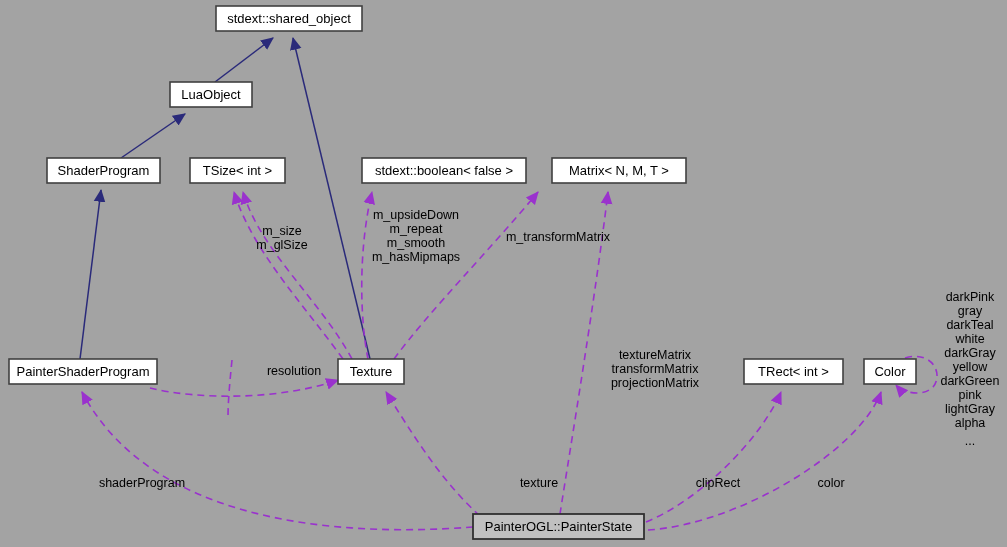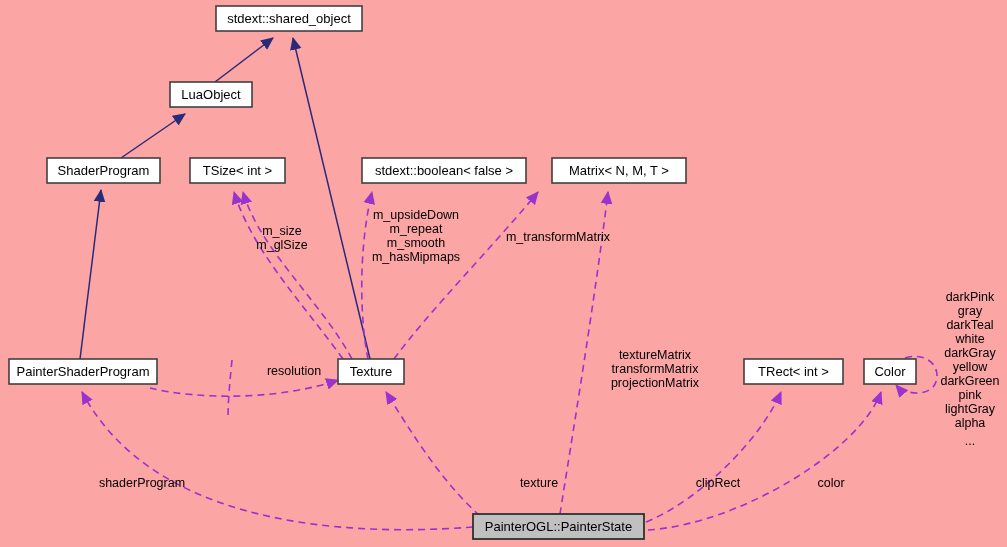--- a/index.html
+++ b/index.html
@@ -4,21 +4,21 @@
 <style>
   html, body {
     margin: 0;
     padding: 0;
     background: #ffffff;
   }
   #diagram-root {
     position: relative;
     width: 1007px;
     height: 547px;
-    background: #fca5a5;
+    background: #a3a3a3;
     font-family: "Liberation Sans", sans-serif;
     overflow: hidden;
   }
   svg.canvas {
     position: absolute;
     left: 0;
     top: 0;
     width: 1007px;
     height: 547px;
   }

